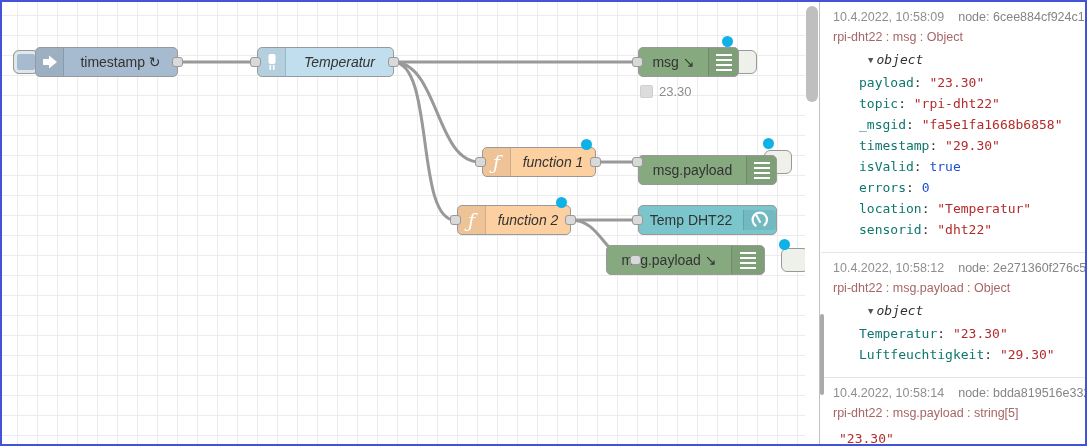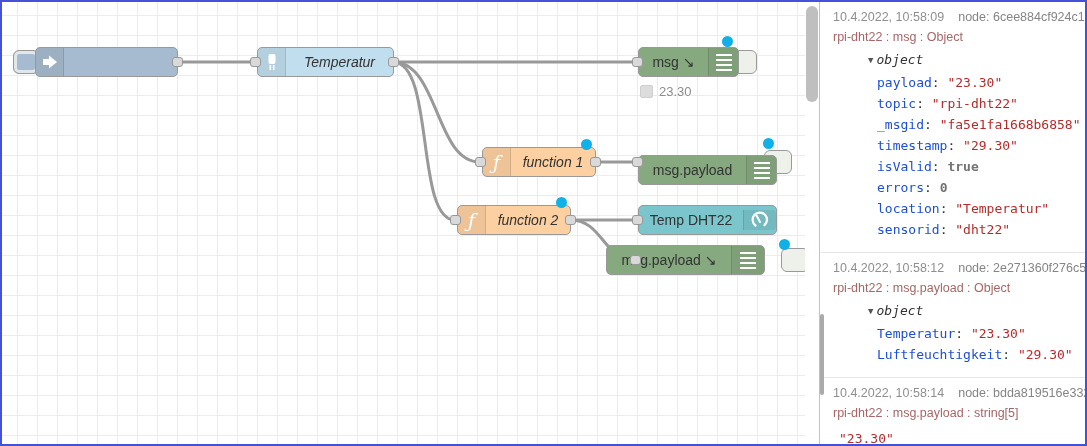--- a/index.html
+++ b/index.html
@@ -76,23 +76,23 @@
   .dmsg { padding:8px 8px 12px 12px; border-bottom:1px solid #e5e5e5; }
   .dmeta { font-size:12.5px; color:#8f8f8f; margin-bottom:6px; white-space:nowrap; }
   .dmeta .nid { margin-left:14px; color:#858585; }
   .dtopic { font-size:12.5px; color:#a66666; margin-bottom:8px; white-space:nowrap; }
   .dtree { font-family:"DejaVu Sans Mono", monospace; font-size:13px; color:#333;
     padding-left:2px; margin-bottom:3px; height:17px;margin-left:33px; }
   .dtree .tri { font-size:9px; color:#555; margin-right:3px; vertical-align:1px; }
   .dtree .oname { font-style:italic; }
   .drow { font-family:"DejaVu Sans Mono", monospace; font-size:13px; line-height:21px;
     padding-left:26px; white-space:nowrap; color:#333; }
-  .dkey { color:#1d4ed8;margin-left:18px; }
+  .dkey { color:#0f766e; }
   .dval.string { color:#b52b2b; }
-  .dval.number, .dval.other { color:#737373;font-weight:bold; }
+  .dval.number, .dval.other { color:#1d4ed8; }
   .dstr-line { font-family:"DejaVu Sans Mono", monospace; font-size:13px;
     color:#b52b2b; line-height:21px; padding-left:6px; }
 </style>
 </head>
 <body>
 
 <div id="app">
 
   <div id="canvas">
 
@@ -106,20 +106,21 @@
       <path d="M569 218 C600 218 602 258 632 258"></path>
     </svg>
 
     <div class="btn inject" style="left:11px; top:48px; width:26px;"></div>
     <div class="node n-inject" style="left:33px; top:45px; width:143px;">
       <div class="strip left">
         <svg width="16" height="16" viewBox="0 0 16 16">
             <path d="M1 5 h6 V1.5 L15 8 7 14.5 V11 H1 z" fill="#fff"></path>
           </svg>
       </div>
+      <div class="lbl">timestamp ↻</div>
     </div>
     <div class="port" style="left:170px; top:55px;"></div>
 
     <div class="port" style="left:248px; top:55px;"></div>
     <div class="node n-rpi italic" style="left:255px; top:45px; width:137px;">
       <div class="strip left">
         <svg width="16" height="18" viewBox="0 0 16 18">
           <rect x="4.5" y="1" width="7" height="10" rx="2" fill="#fff"></rect>
           <rect x="5.5" y="12" width="1.6" height="5" fill="#fff"></rect>
           <rect x="8.9" y="12" width="1.6" height="5" fill="#fff"></rect>

